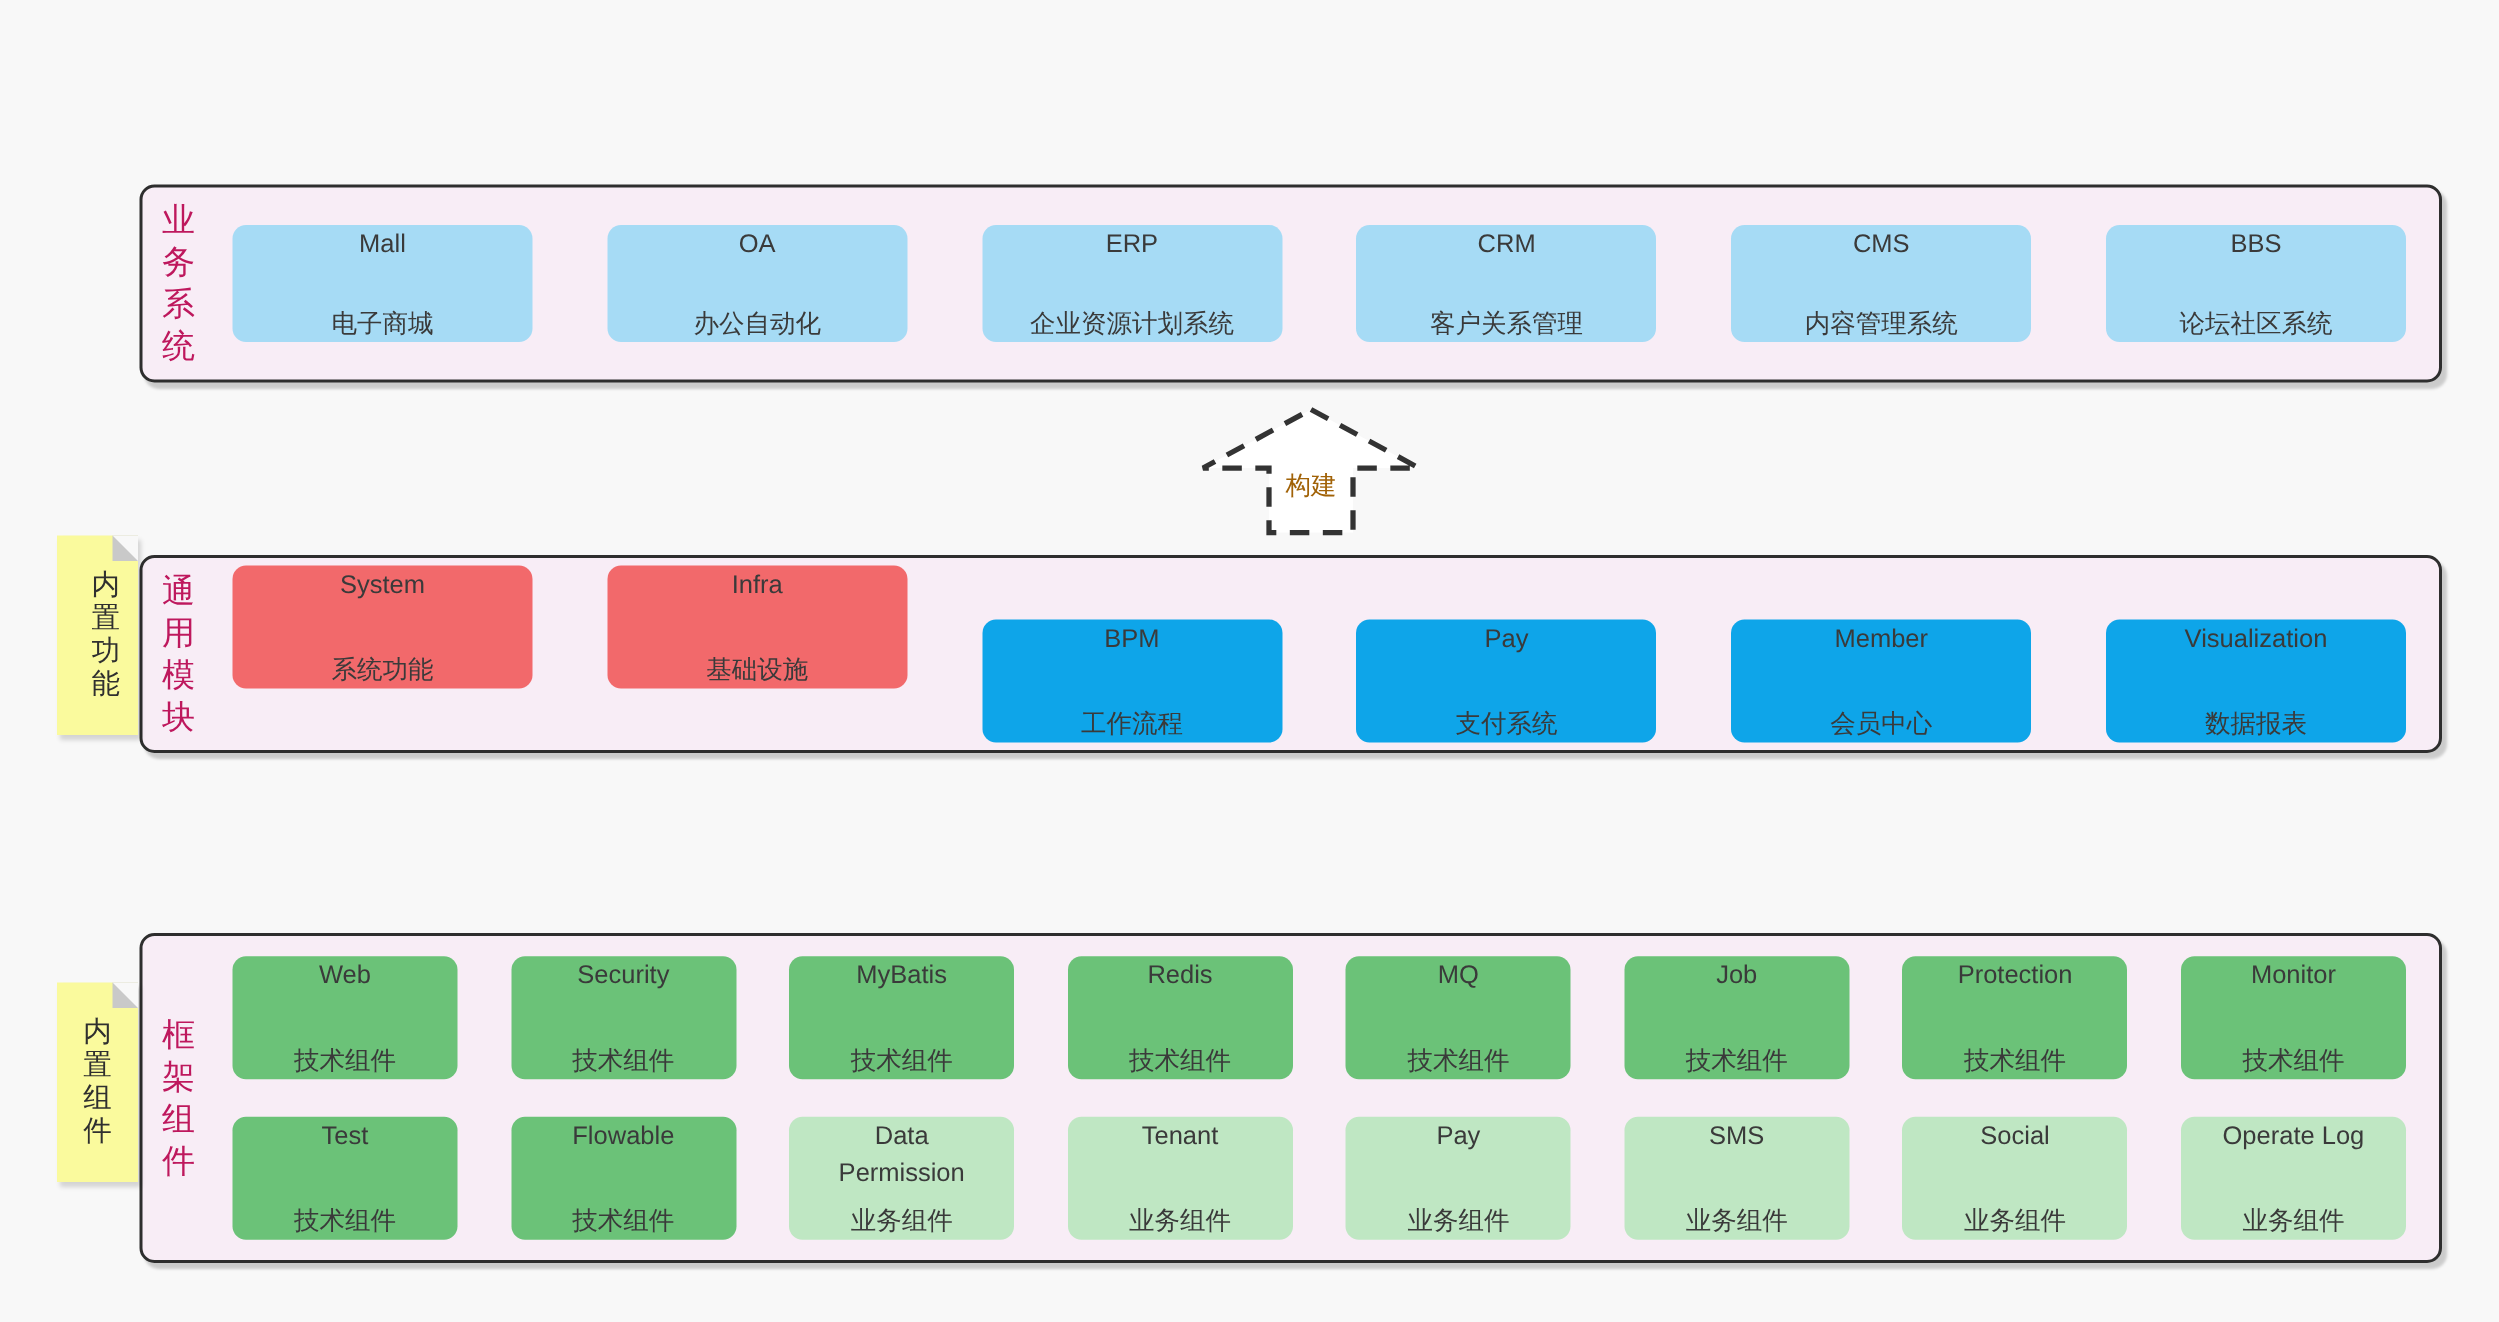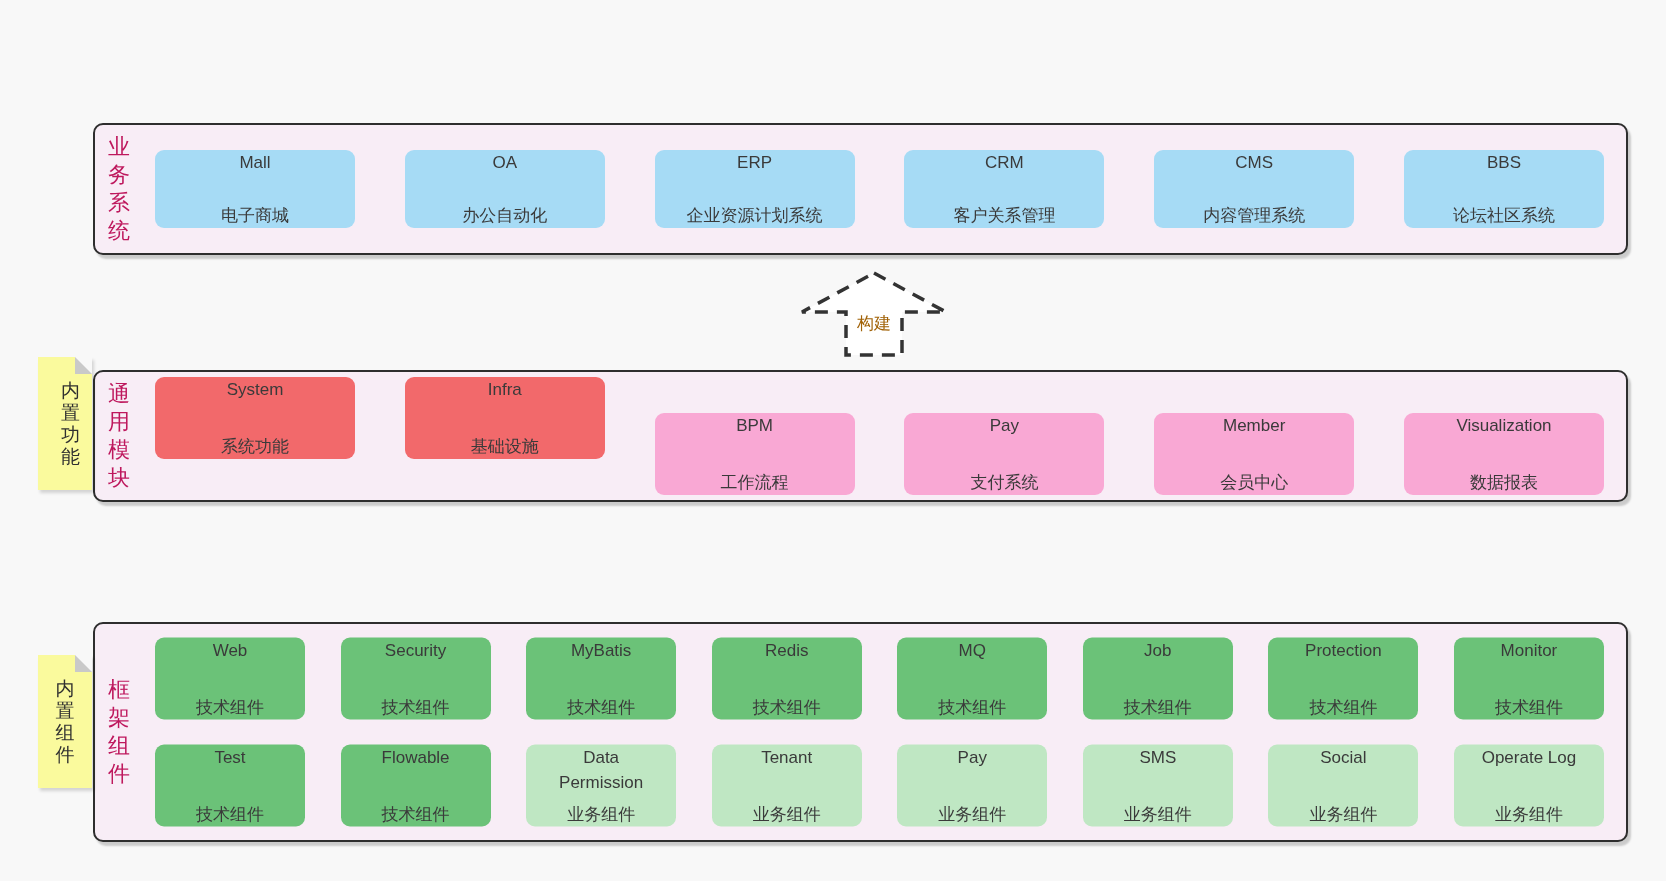--- a/index.html
+++ b/index.html
@@ -25,21 +25,21 @@
 
   .box { display:flex; flex-direction:column; align-items:center; justify-content:space-between;
          border-radius:9px; text-align:center; font-size:17px; line-height:25px; }
   .band1 .box { width:200px; height:78px; }
   .band2 .box { width:200px; height:82px; }
   .band3 .box { width:150px; height:82px; }
   .band3 .box .t { max-width:108px; }
 
   .blue { background:#a6dbf5; }
   .red { background:#f2696b; }
-  .pink { background:#f9a8d4;margin-top:36px; }
+  .pink { background:#0ea5e9;margin-top:36px; }
   .green { background:#6bc278; }
   .lightgreen { background:#bfe7c3; }
 
   .sticky { position:absolute; left:38px; width:54px; height:133px; background:#fafa9d;
             display:flex; align-items:center; justify-content:center;
             box-shadow:2px 3px 3px rgba(0,0,0,0.15); z-index:2; }
   .sticky2 { top:357px;padding-left:11px; }
   .sticky3 { top:655px; }
   .sticky::after { content:""; position:absolute; top:0; right:0; width:0; height:0;
             border-style:solid; border-width:0 17px 17px 0;

